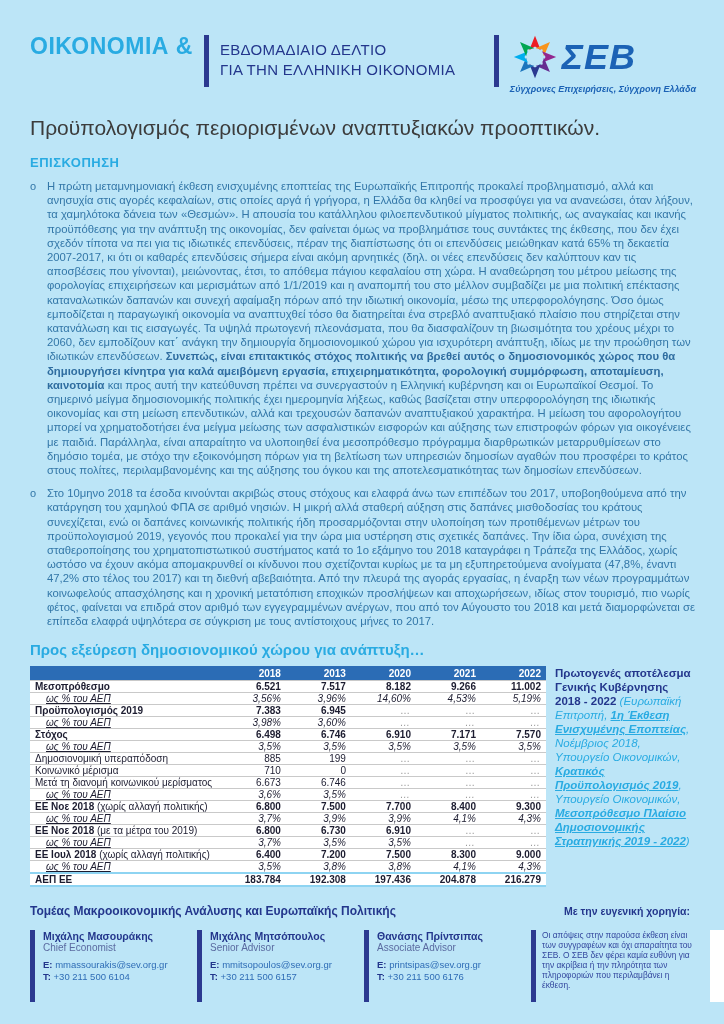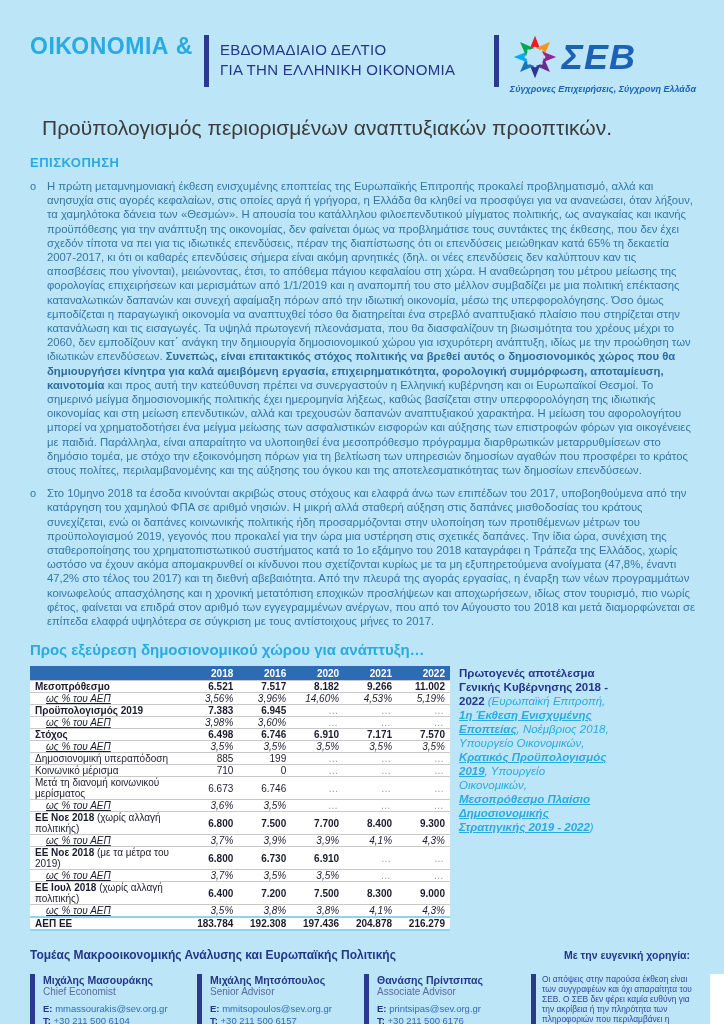--- a/index.html
+++ b/index.html
@@ -16,31 +16,31 @@
   .brand{color:#29abe2;font-weight:700;font-size:23px;line-height:25px;letter-spacing:0.5px;}
   .vbar{width:5px;height:52px;background:#2b3990;margin:1px 11px 0 11px;flex:0 0 auto;}
   .subtitle{color:#23368c;font-size:15px;line-height:20px;margin-top:6px;letter-spacing:0.3px;}
   .vbar2{margin-left:auto;}
   .sev{display:flex;flex-direction:column;margin-top:-2px;}
   .sev-top{display:flex;align-items:center;}
   .sev-text{font-size:36px;font-weight:700;font-style:italic;color:#1b62b5;letter-spacing:1px;margin-left:2px;}
   .sev-tagline{font-size:9px;font-style:italic;font-weight:700;color:#1b62b5;margin-top:2px;text-align:center;}
 
   
-  .title{font-size:21px;font-weight:400;color:#3c3c3c;margin:12px 0 0 12px;}
+  .title{font-size:21px;font-weight:400;color:#3c3c3c;margin:12px 0 0 0;}
   .ep-heading{margin-top:15px;color:#29abe2;font-weight:700;font-size:13px;letter-spacing:0.5px;}
   .bullet{display:flex;margin-top:9px;}
   .bullet .marker{flex:0 0 17px;font-size:11px;color:#3377a8;line-height:14.2px;}
   .bullet p{margin:0;font-size:11.3px;line-height:14.2px;color:#3377a8;}
   .bullet p b{color:#2f6da0;}
 
   
   .section-title{margin-top:13px;color:#29abe2;font-weight:700;font-size:15px;}
   .table-wrap{display:flex;margin-top:8px;}
-  table{border-collapse:collapse;width:420px;background:#ffffff;flex:0 0 auto;}
+  table{border-collapse:collapse;width:516px;background:#ffffff;flex:0 0 auto;}
   col.c-lbl{width:37%;}
   col.c-yr{width:12.6%;}
   thead th{background:#2b6cb5;color:#ffffff;font-size:10px;font-weight:700;text-align:right;padding:1px 5px;height:12px;}
   tbody td{font-size:10px;line-height:11px;color:#1c1c30;text-align:right;padding:0 5px;border-top:1px solid #c9c9c9;}
   tbody td.lbl{text-align:left;}
   tr.bold td, tr.total td{font-weight:700;}
   tr.bold td .paren, tr.total td .paren{font-weight:400;}
   tr.pct td{font-style:italic;}
   tr.pct td.lbl{padding-left:16px;text-decoration:underline;}
   td.dots{color:#999999;font-weight:400 !important;letter-spacing:1px;}
@@ -141,21 +141,21 @@
           <col class="c-yr">
           <col class="c-yr">
           <col class="c-yr">
           <col class="c-yr">
           <col class="c-yr">
       </colgroup>
       <thead>
         <tr id="year-head">
             <th class="lbl"></th>
             <th>2018</th>
-            <th>2016</th>
+            <th>2013</th>
             <th>2020</th>
             <th>2021</th>
             <th>2022</th>
           </tr>
       </thead>
       <tbody id="table-body">
           <tr class="bold">
             <td class="lbl"><span>Μεσοπρόθεσμο</span></td>
             <td>6.521</td>
             <td>7.517</td>

